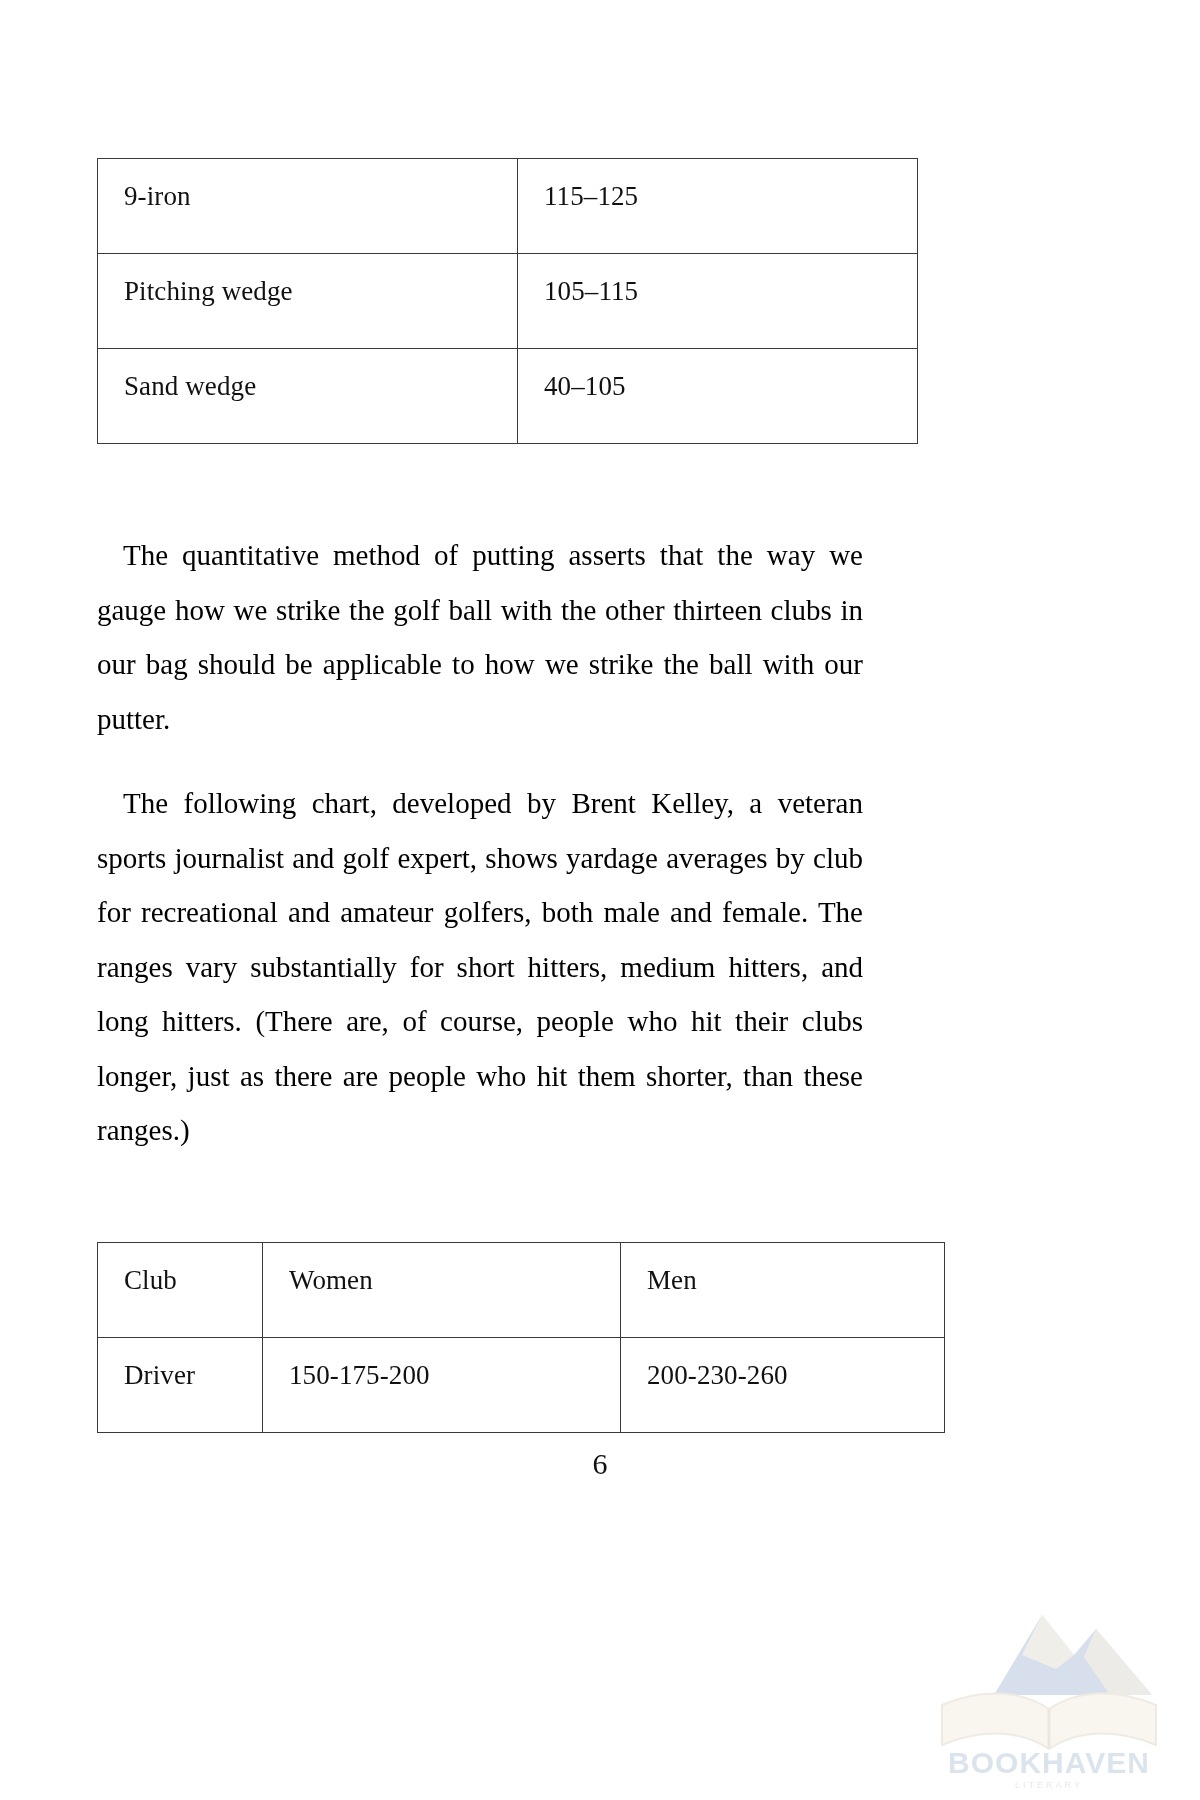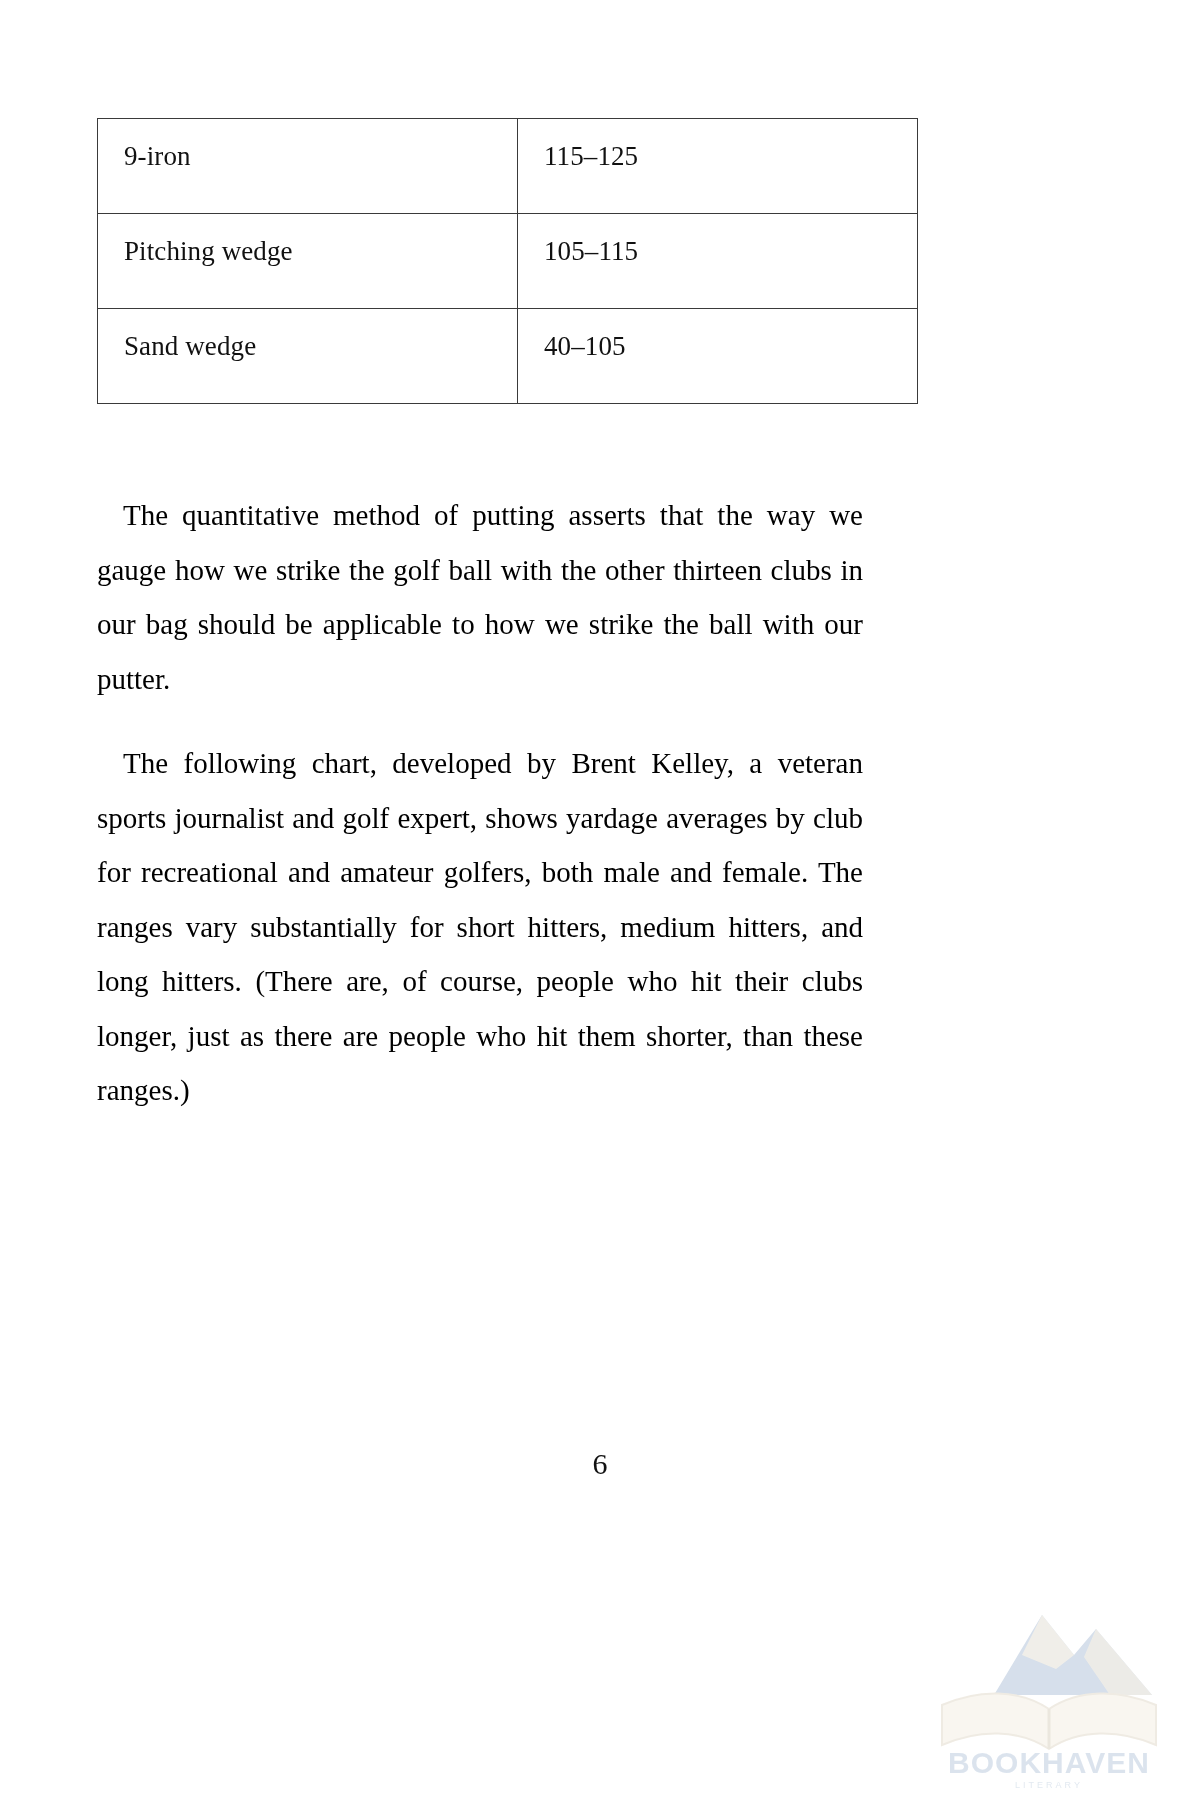--- a/index.html
+++ b/index.html
@@ -35,20 +35,21 @@
     left: 97px;
     top: 118px;
     width: 766px;
   }
 
   
   table.doc-table {
     width: 766px;
     border-collapse: collapse;
     table-layout: fixed;
+    margin-top: 40px;
   }
   table.doc-table td {
     border: 1px solid #3a3a3a;
     vertical-align: top;
     padding: 22px 0 0 26px;
     font-size: 27px;
     line-height: 1.15;
     font-family: "Liberation Serif", "DejaVu Serif", serif;
     letter-spacing: 0.1px;
   }
@@ -132,20 +133,30 @@
     <p class="para">The quantitative method of putting asserts that the way we gauge how we strike the golf ball with the other thirteen clubs in our bag should be applicable to how we strike the ball with our putter.</p>
 
     <div class="gap-between-paras"></div>
 
     <p class="para">The following chart, developed by Brent Kelley, a veteran sports journalist and golf expert, shows yardage averages by club for recreational and amateur golfers, both male and female. The ranges vary substantially for short hitters, medium hitters, and long hitters. (There are, of course, people who hit their clubs longer, just as there are people who hit them shorter, than these ranges.)</p>
 
     <div class="gap-before-table2"></div>
 
     <table class="doc-table" id="yardage-table">
       <tbody>
+        <tr>
+          <td class="y1">Club</td>
+          <td class="y2">Women</td>
+          <td class="y3">Men</td>
+        </tr>
+        <tr>
+          <td class="y1">Driver</td>
+          <td class="y2">150-175-200</td>
+          <td class="y3">200-230-260</td>
+        </tr>
       </tbody>
     </table>
 
   </div>
 
   <div class="page-number">6</div>
 
 </div>
 
 </body></html>

